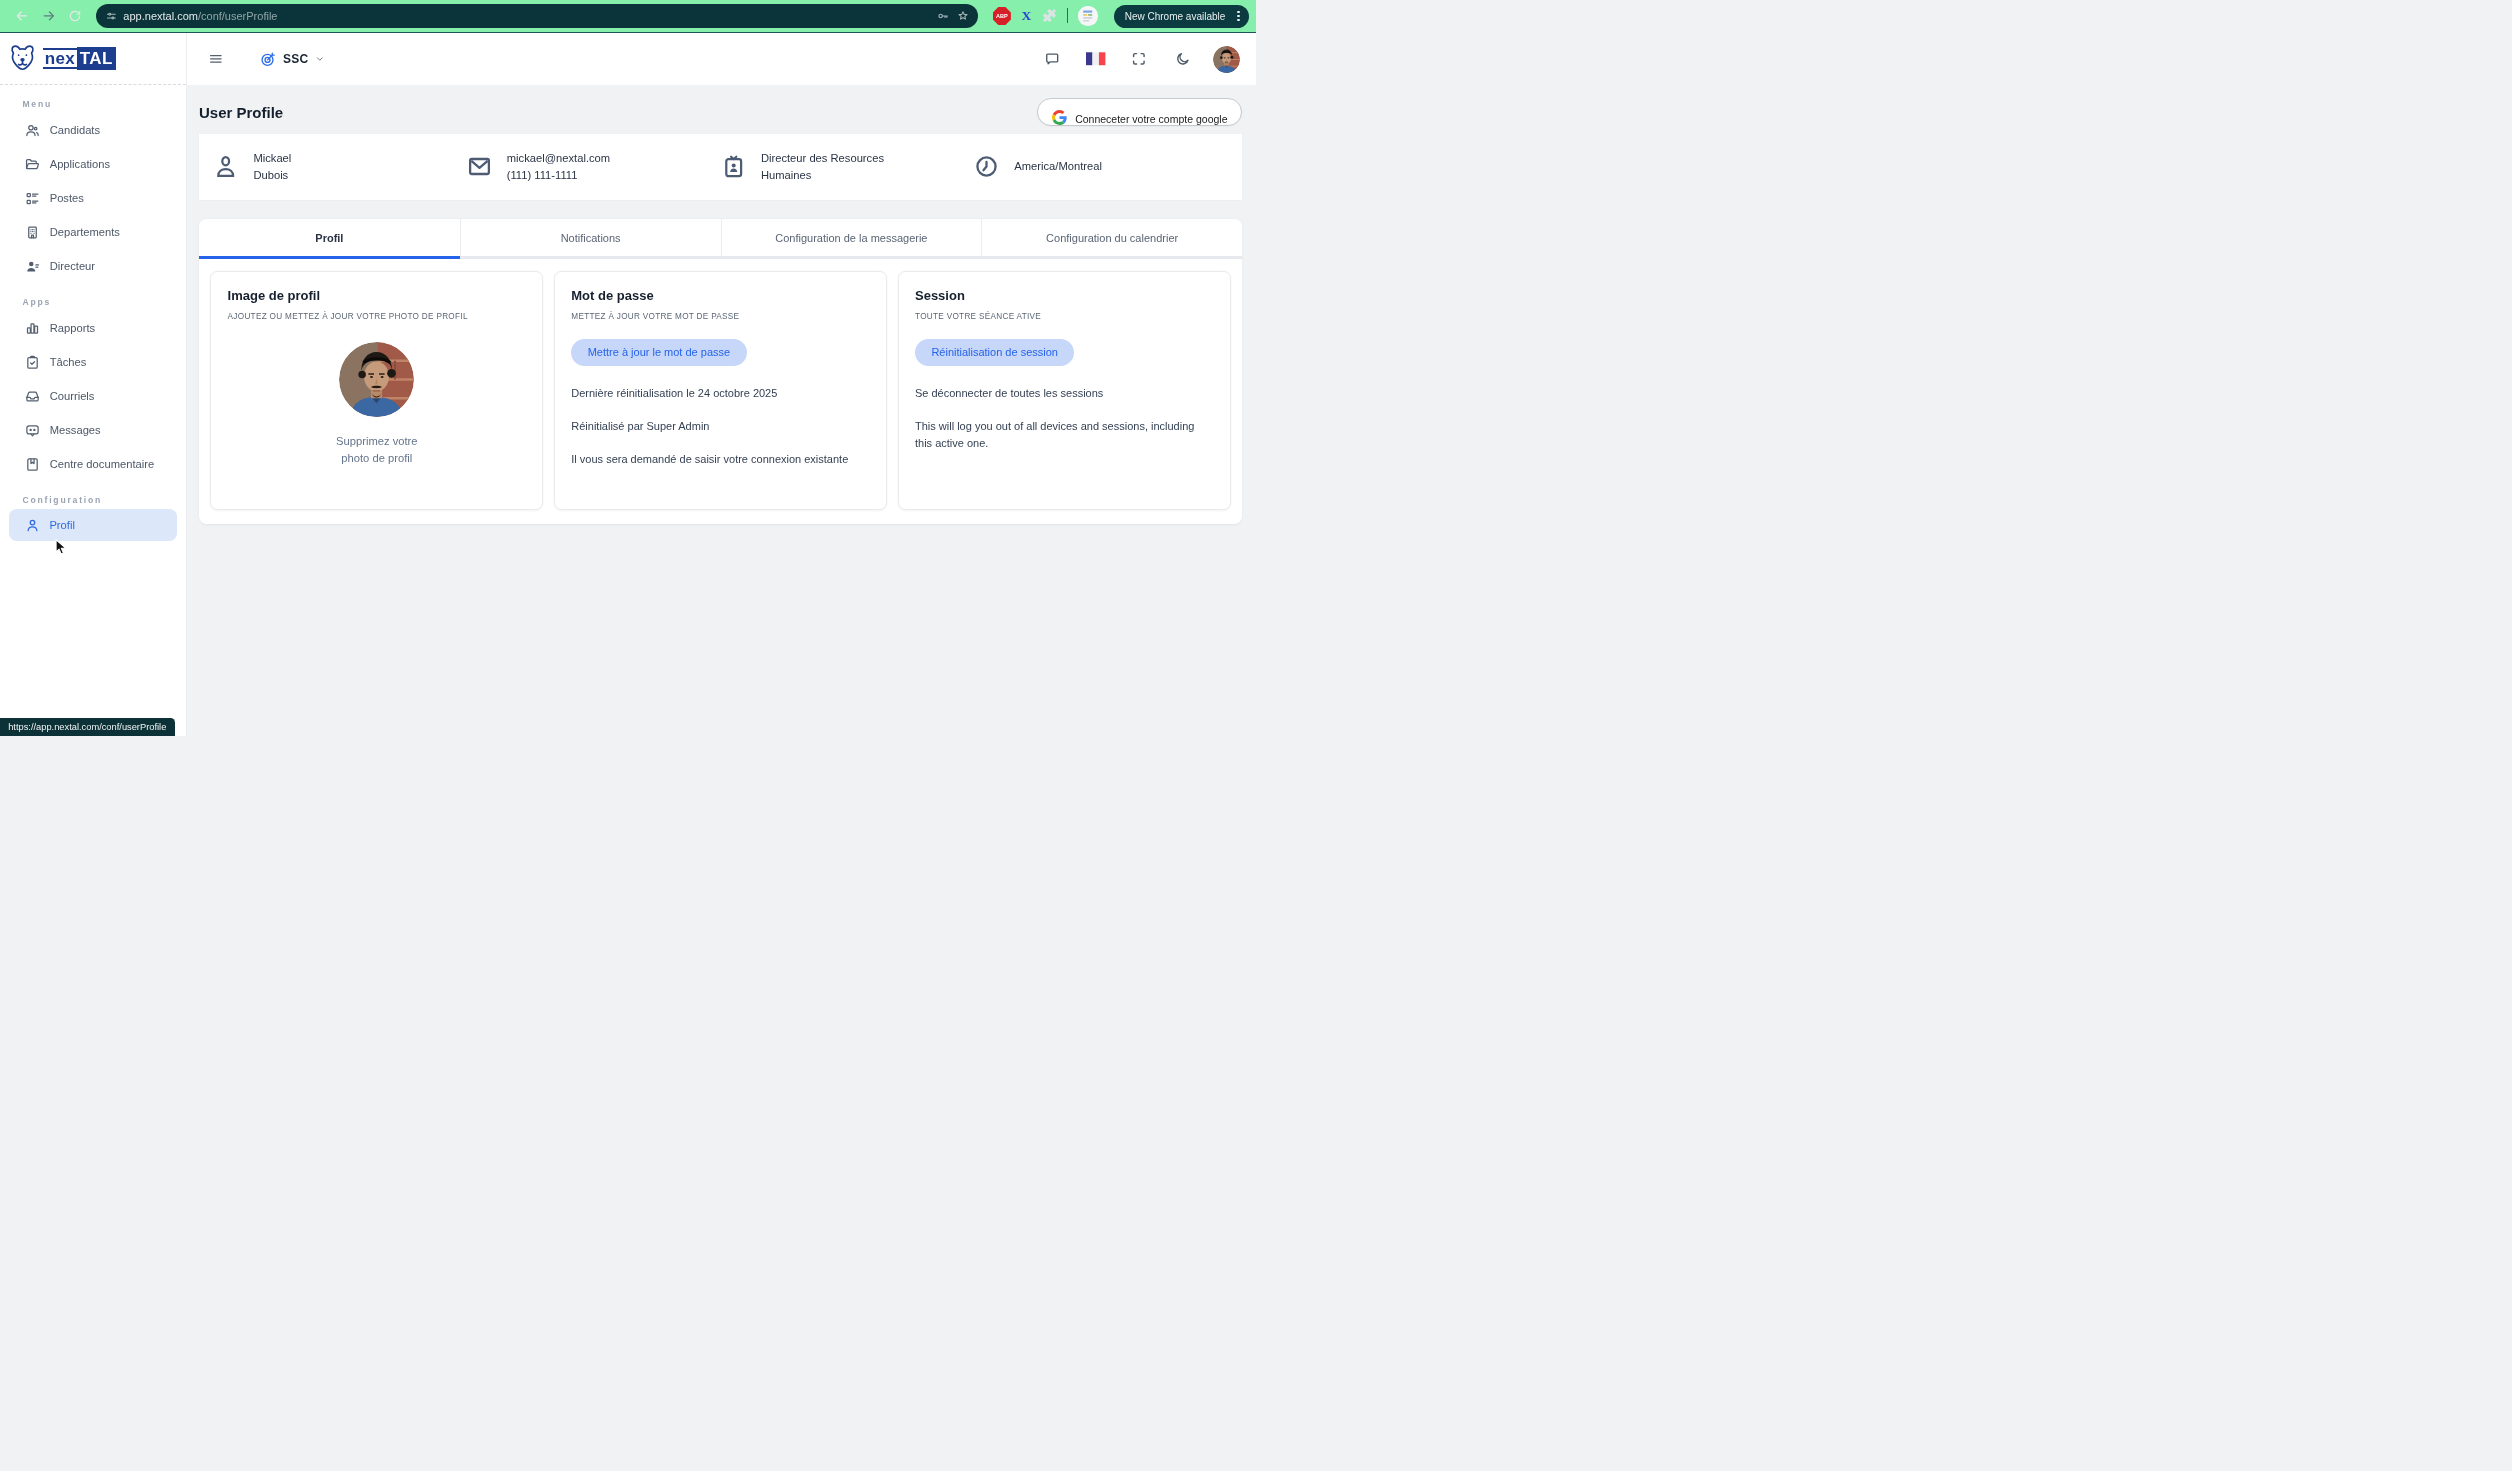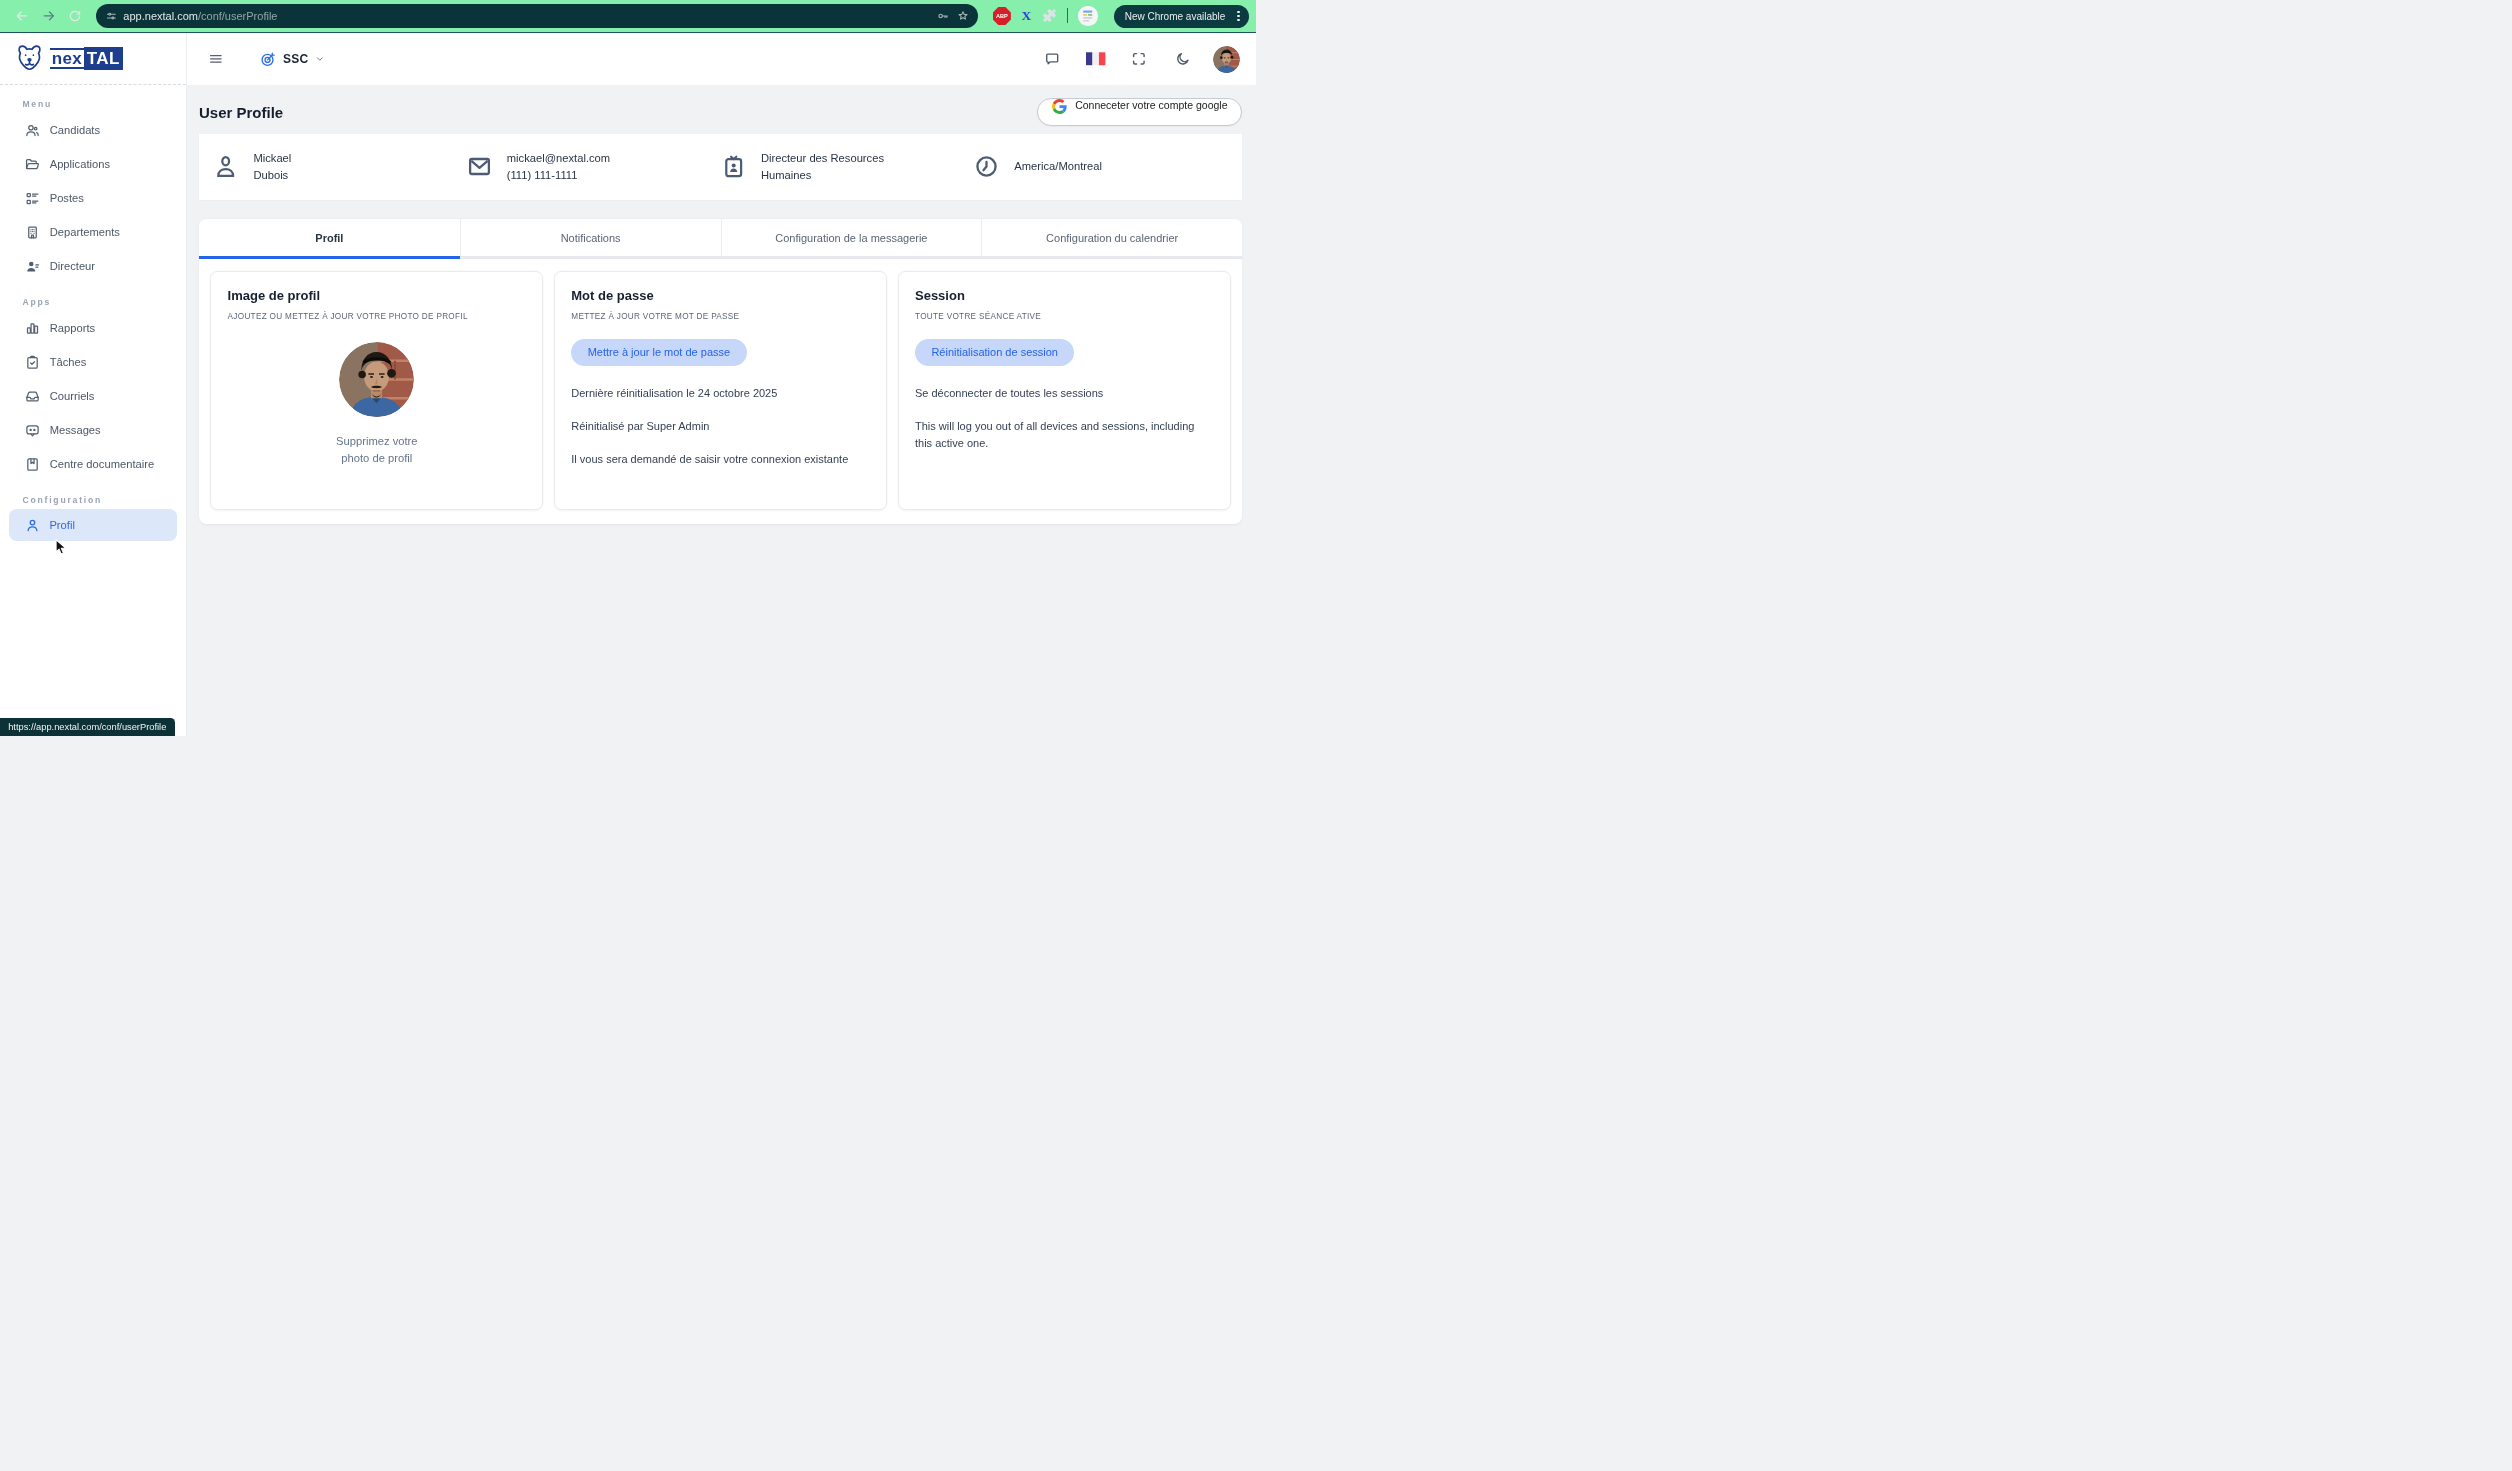--- a/index.html
+++ b/index.html
@@ -37,21 +37,21 @@
     height:23px; background:#0C3A41; border-radius:12px; display:flex; align-items:center;
     padding:0 4.5px 0 10.5px; gap:7.5px; margin-left:6px;
   }
   .update-pill span { color:#E8EEEF; font-size:10px; white-space:nowrap; }
   .dots3 { display:flex; flex-direction:column; gap:1.9px; padding:4.5px; }
   .dots3 i { width:2.2px; height:2.2px; border-radius:50%; background:#E8EEEF; }
 
   
   .app { display:flex; height:703px; }
   .sidebar { width:187px; background:#fff; border-right:0.7px solid #ECEDEF; flex:0 0 auto; display:flex; flex-direction:column; }
-  .side-logo { height:52px; display:flex; align-items:center; padding-left:14px; border-bottom:0.7px dashed #D7DBE1; }
+  .side-logo { height:52px; display:flex; align-items:center; padding-left:7px; border-bottom:0.7px dashed #D7DBE1; }
   .wordmark { display:flex; align-items:center; margin-left:5.2px; }
   .wm-nex { color:#1D3E8F; font-weight:800; font-size:17px; line-height:1.0; border-top:2.2px solid #1D3E8F; border-bottom:2.2px solid #1D3E8F; padding:0 1.5px 0.7px; letter-spacing:0.4px; }
   .wm-tal { background:#1D3E8F; color:#fff; font-weight:800; font-size:17px; line-height:1.0; padding:2.2px 3px 3px; letter-spacing:0.4px; }
   .section-label { font-size:8.6px; font-weight:bold; letter-spacing:1.8px; color:#9AA3B2; margin:13.5px 0 4.5px 22.4px; }
   .nav-item { height:34px; display:flex; align-items:center; gap:9.7px; padding-left:25px; font-size:11.2px; color:#4C5767; cursor:pointer; }
   .nav-item svg { flex:0 0 auto; color:#55606F; }
   .nav-item.active { background:#DCE7FA; margin:0 9px; border-radius:7.5px; padding-left:15.7px; height:32px; color:#2F6BDB; }
   .nav-item.active svg { color:#2F6BDB; }
 
   
@@ -62,21 +62,21 @@
   .ws-label { font-size:12px; font-weight:bold; color:#1A2433; letter-spacing:0.2px; }
   .tb-right { margin-left:auto; display:flex; align-items:center; gap:16.4px; }
   .tb-avatar { width:27px; height:27px; border-radius:50%; overflow:hidden; }
 
   
   .content { flex:1; padding:0 14px 0 12px; position:relative; }
   .page-head { margin-top:12px; height:30px; display:flex; align-items:center; }
   .page-title { font-size:15px; font-weight:bold; color:#15202F; }
   .google-btn {
     margin-left:auto; height:28px; border-radius:15px; background:#fff; border:0.7px solid #C7CAD1;
-    display:flex; align-items:flex-start; gap:8.2px; padding:0 13.5px; font-size:10.5px; color:#202124;
+    display:flex; align-items:flex-end; gap:8.2px; padding:0 13.5px; font-size:10.5px; color:#202124;
     box-shadow:0 0.7px 1.5px rgba(0,0,0,.05); cursor:pointer;
   }
   .info-panel {
     margin-top:6.7px; height:66px; background:#fff; border-radius:0;
     box-shadow:0 0.7px 1.5px rgba(16,24,40,.05);
     display:grid; grid-template-columns:repeat(4,1fr); align-items:center; padding:0 14px;
   }
   .info-group { display:flex; align-items:center; gap:15px; color:#4D5C74; }
   .info-text { font-size:11.2px; color:#2A3445; line-height:1.5; }
 

